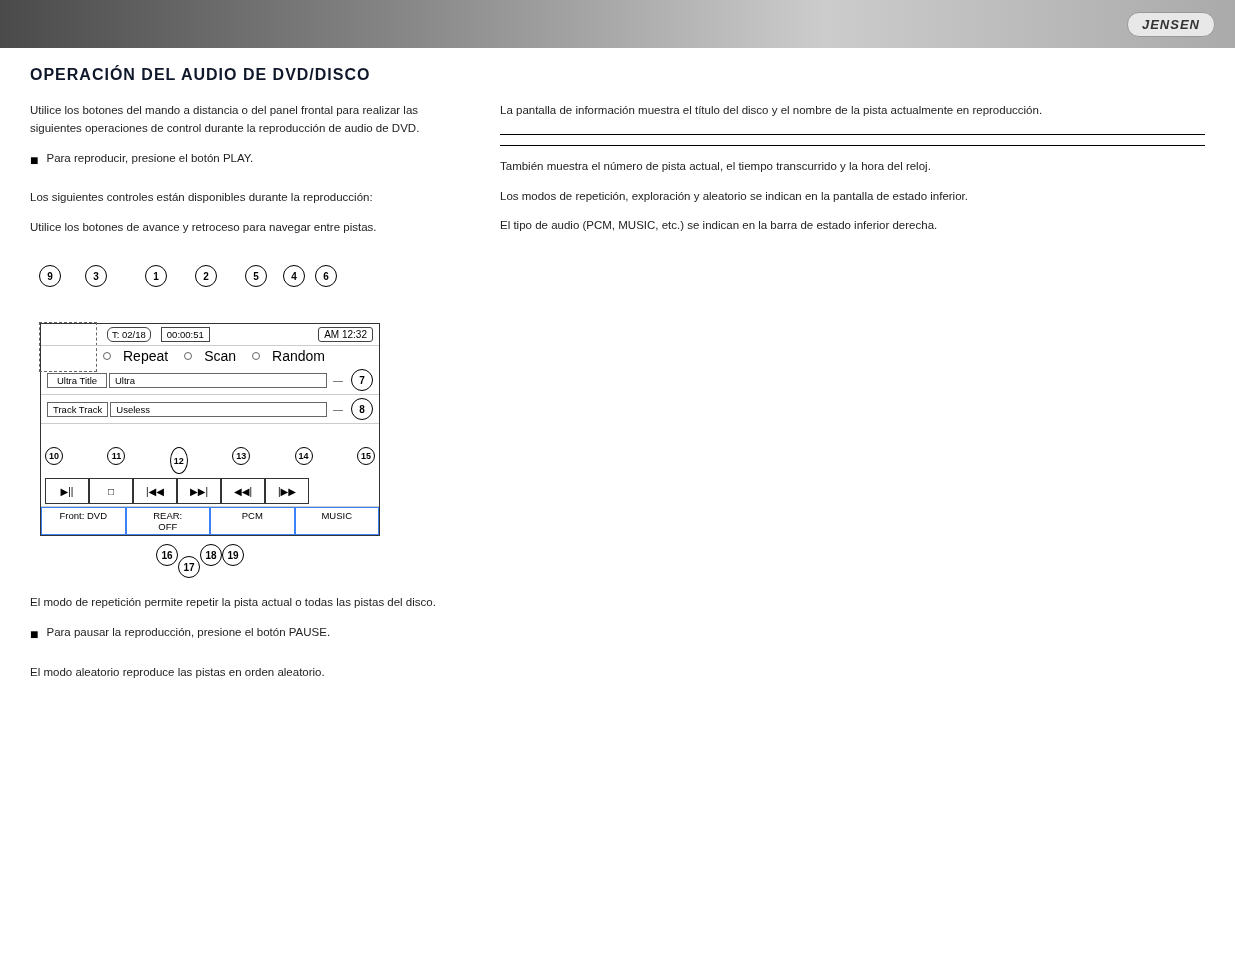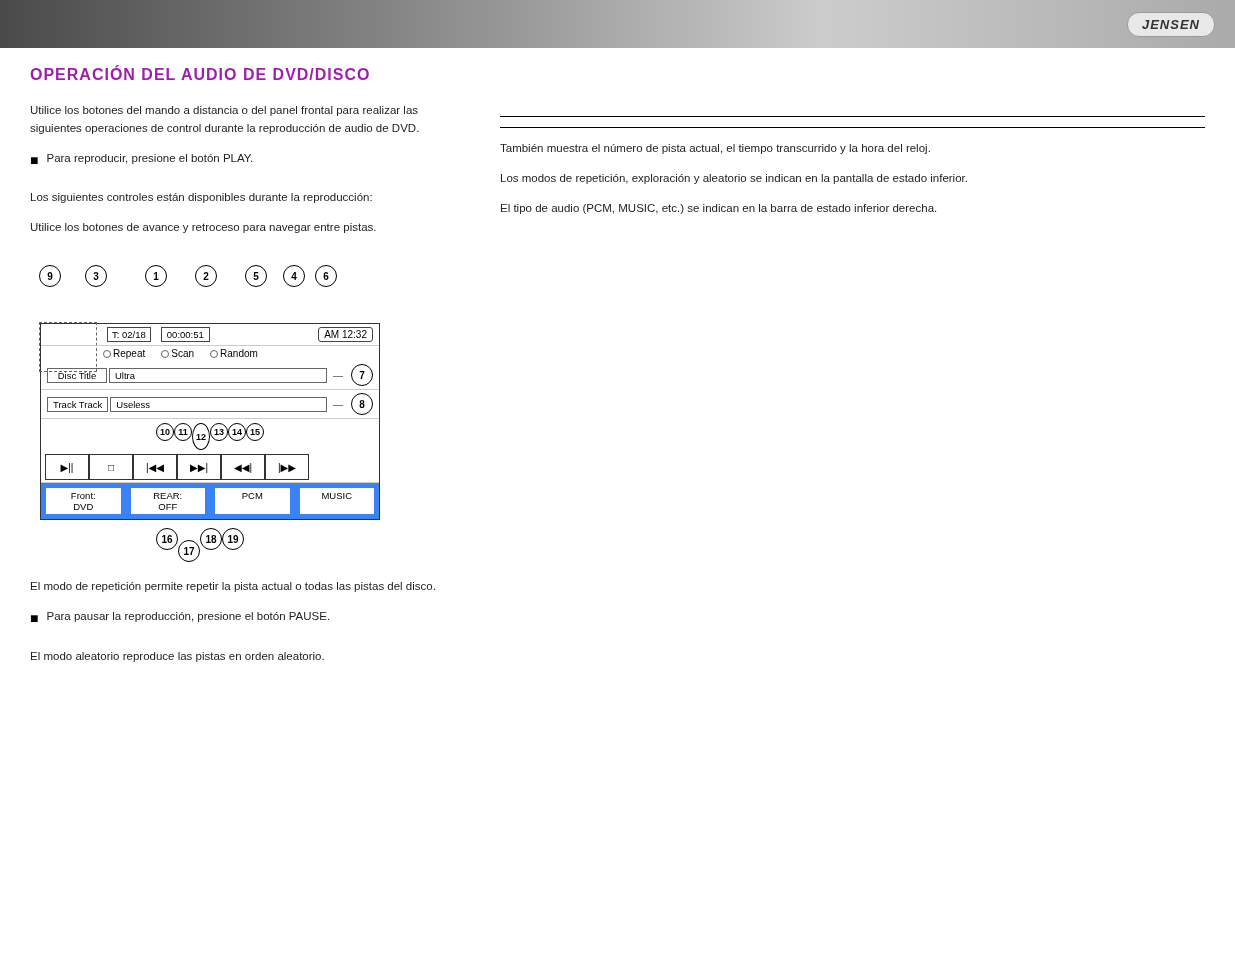--- a/index.html
+++ b/index.html
@@ -39,21 +39,21 @@
 
     
     .main-content {
       padding: 18px 30px;
       position: relative;
     }
 
     .page-title {
       font-size: 16px;
       font-weight: 900;
-      color: #a21caf;
+      color: #0f172a;
       letter-spacing: 1px;
       margin-bottom: 18px;
       text-transform: uppercase;
     }
 
     
     .content-area {
       display: flex;
       gap: 30px;
       position: relative;
@@ -160,22 +160,22 @@
       display: flex;
       align-items: center;
       padding: 2px 6px;
       font-size: 9.5px;
       gap: 8px;
     }
 
     .radio-item {
       display: flex;
       align-items: center;
-      gap: 2px;
-      font-size: 10px;
+      gap: 12px;
+      font-size: 14px;
     }
 
     .radio-circle {
       width: 8px;
       height: 8px;
       border: 1px solid #666;
       border-radius: 50%;
       background: #fff;
     }
 
@@ -229,29 +229,29 @@
     }
 
     
     .status-bar {
       display: flex;
       border-top: 1px solid #ccc;
     }
 
     .status-item {
       flex: 1;
-      border: 5px solid #3b82f6;
+      border: 1px solid #3b82f6;
       text-align: center;
       font-size: 9.5px;
       padding: 2px 16px;
     }
 
     .track-num {
       border: 1px solid #444;
-      border-radius: 0;
+      border-radius: 6px;
       padding: 1px 4px;
       font-size: 9.5px;
     }
 
     .time-display {
       border: 1px solid #444;
       border-radius: 0;
       padding: 1px 5px;
       font-size: 9.5px;
     }
@@ -329,36 +329,36 @@
               <div class="radio-circle"></div>
               <span>Scan</span>
             </div>
             <div class="radio-item" style="margin-left:8px;">
               <div class="radio-circle"></div>
               <span>Random</span>
             </div>
           </div>
 
           <div class="info-row">
-            <span class="info-label">Disc Title</span>
+            <span class="info-label">Ultra Title</span>
             <span class="info-value">Ultra</span>
             <span style="margin-left:6px; font-size:10px; color:#555;">—</span>
             <div class="callout" style="position:relative; margin-left:8px; width:22px; height:22px;">7</div>
           </div>
 
           <div class="info-row">
             <span class="info-label">Track Track</span>
             <span class="info-value">Useless</span>
             <span style="margin-left:6px; font-size:10px; color:#555;">—</span>
             <div class="callout" style="position:relative; margin-left:8px; width:22px; height:22px;">8</div>
           </div>
 
           <div style="position:relative;">
 
-            <div style="display:flex; justify-content:center; padding: 4px 4px 0 4px;">
+            <div style="display:flex; justify-content:space-between; padding: 4px 4px 0 4px; margin-top: 19px;">
               <div class="callout" style="position:relative; width:18px; height:18px; font-size:9px;">10</div>
               <div class="callout" style="position:relative; width:18px; height:18px; font-size:9px;">11</div>
               <div class="callout" style="position:relative; width:18px; height:27px; font-size:9px;">12</div>
               <div class="callout" style="position:relative; width:18px; height:18px; font-size:9px;">13</div>
               <div class="callout" style="position:relative; width:18px; height:18px; font-size:9px;">14</div>
               <div class="callout" style="position:relative; width:18px; height:18px; font-size:9px;">15</div>
             </div>
 
             <div class="controls-row">
               <div class="ctrl-btn">▶||</div>
@@ -393,20 +393,21 @@
       <div class="bullet-section">
         <span class="bullet-dot">■</span>
         <span class="text-block">Para pausar la reproducción, presione el botón PAUSE.</span>
       </div>
 
       <div class="text-block">El modo aleatorio reproduce las pistas en orden aleatorio.</div>
 
     </div>
 
     <div class="right-column">
+      <div class="text-block">La pantalla de información muestra el título del disco y el nombre de la pista actualmente en reproducción.</div>
 
       <hr class="section-divider">
       <hr class="section-divider-thin">
 
       <div class="text-block">También muestra el número de pista actual, el tiempo transcurrido y la hora del reloj.</div>
       <div class="text-block">Los modos de repetición, exploración y aleatorio se indican en la pantalla de estado inferior.</div>
       <div class="text-block">El tipo de audio (PCM, MUSIC, etc.) se indican en la barra de estado inferior derecha.</div>
     </div>
 
   </div>

